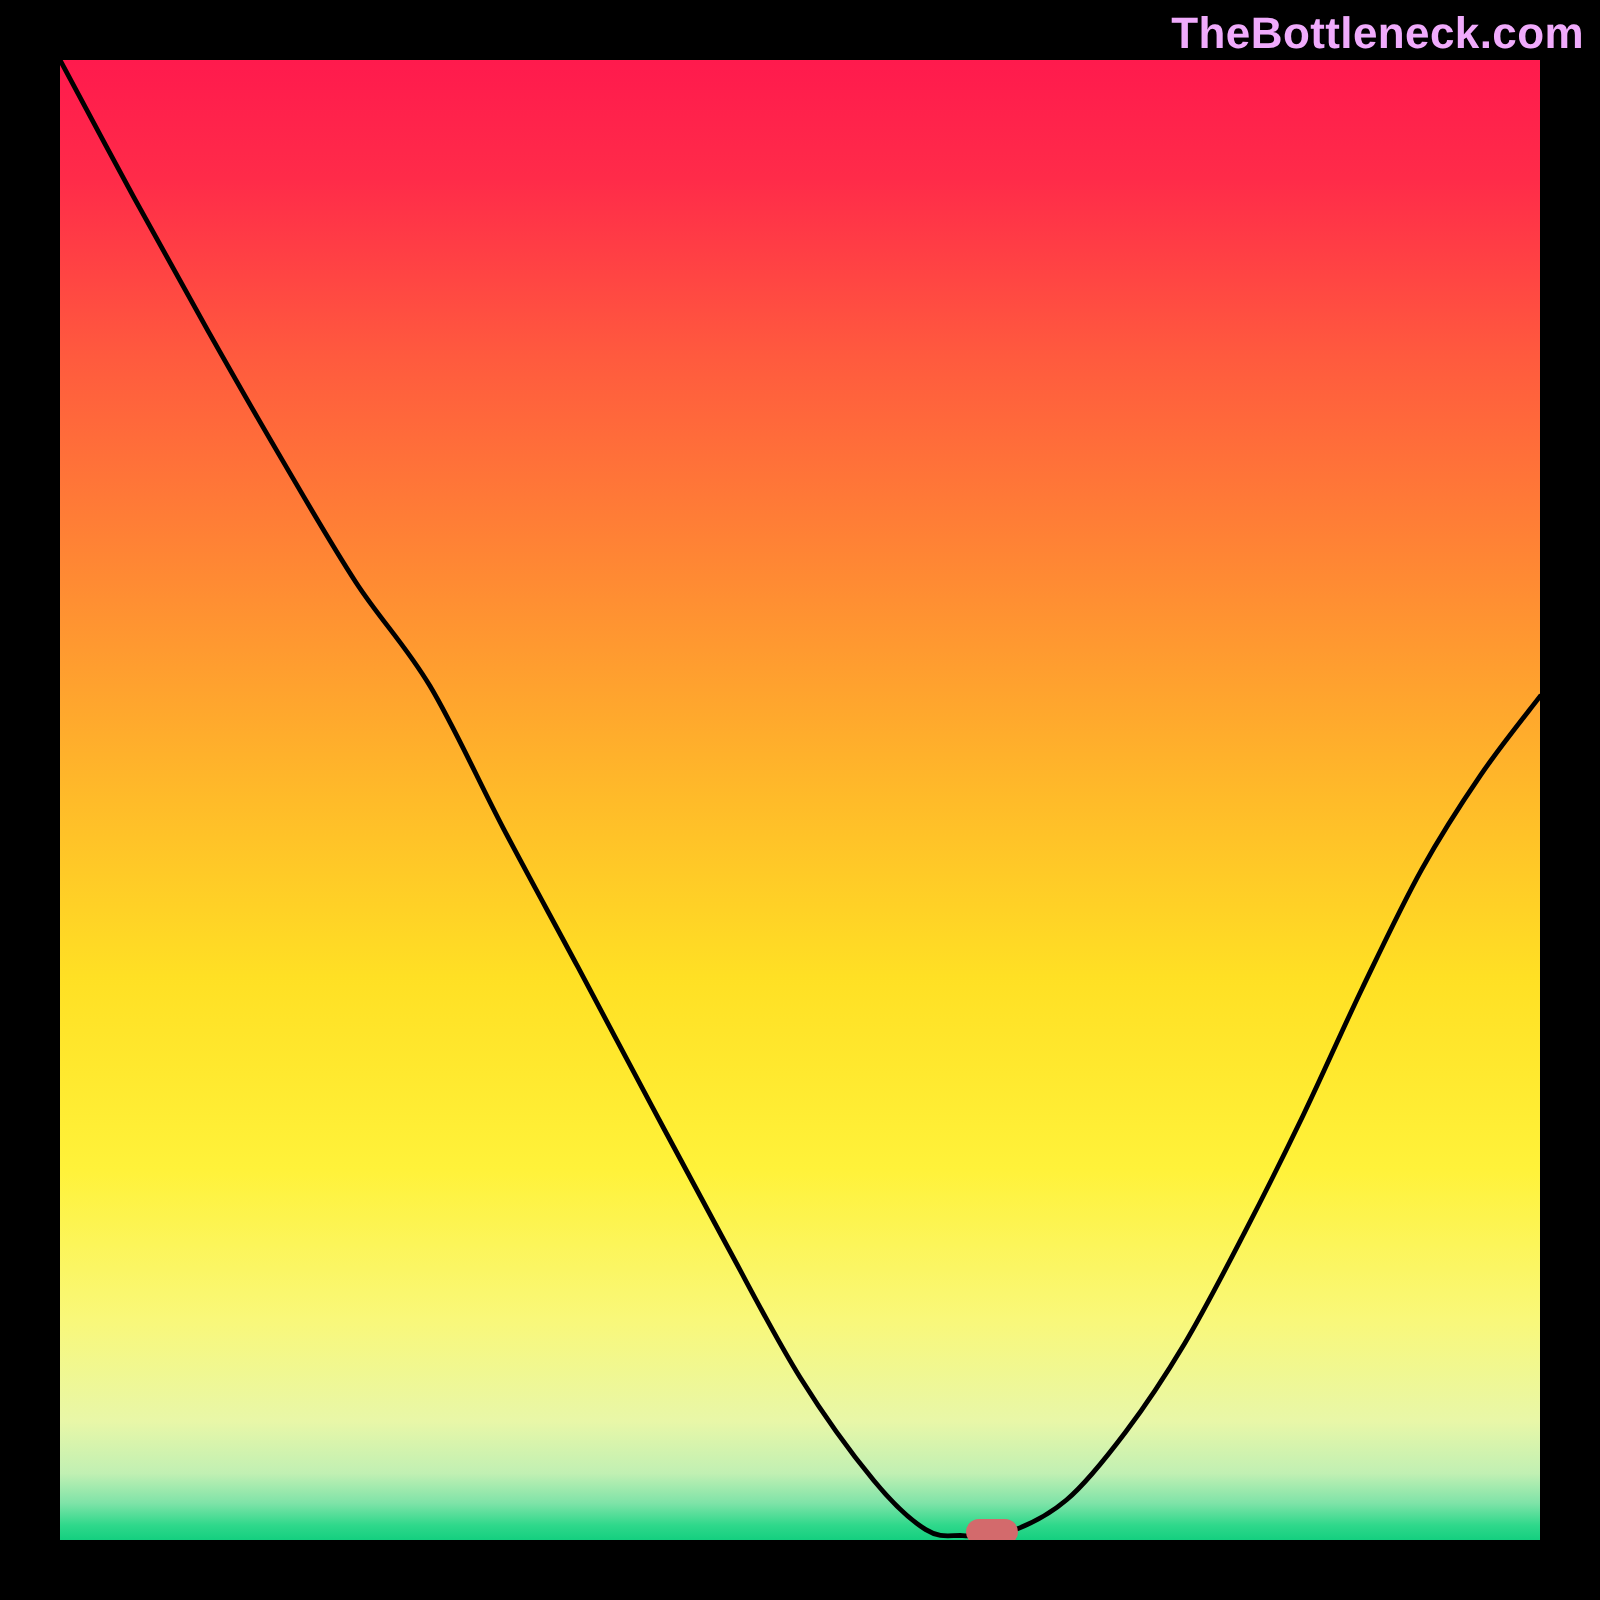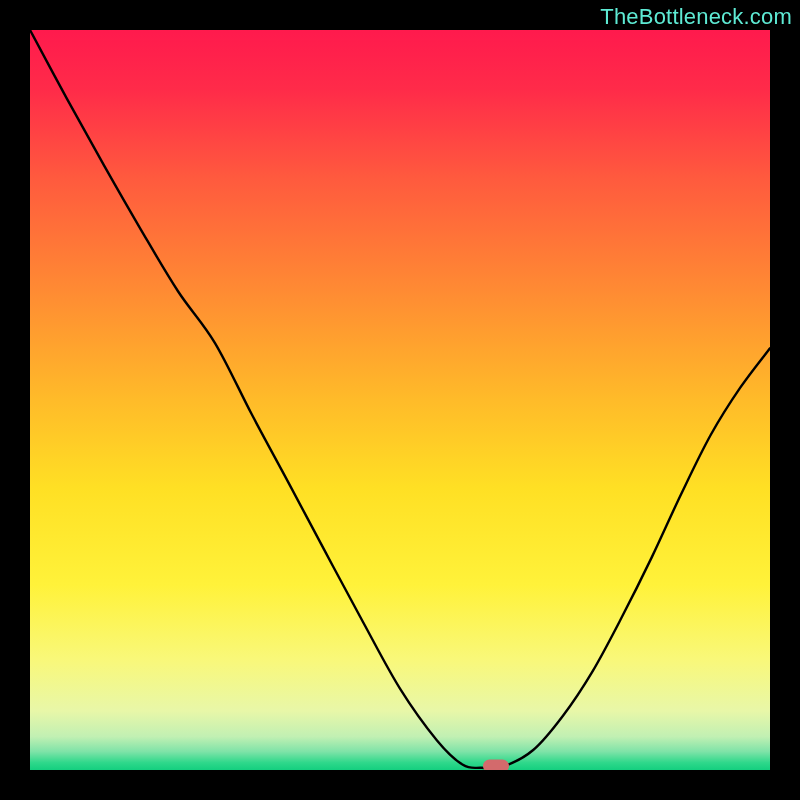--- a/index.html
+++ b/index.html
@@ -14,24 +14,24 @@
   .frame {
     position: relative;
     width: 800px;
     height: 800px;
     background: #000;
   }
   .watermark {
     position: absolute;
     top: 4px;
     right: 8px;
-    color: #5eead4;
+    color: #f0abfc;
     font-size: 22px;
     letter-spacing: 0.2px;
-    font-weight: 400;
+    font-weight: 700;
     z-index: 20;
   }
   .plot {
     position: absolute;
     left: 30px;
     top: 30px;
     width: 740px;
     height: 740px;
     overflow: hidden;
   }

